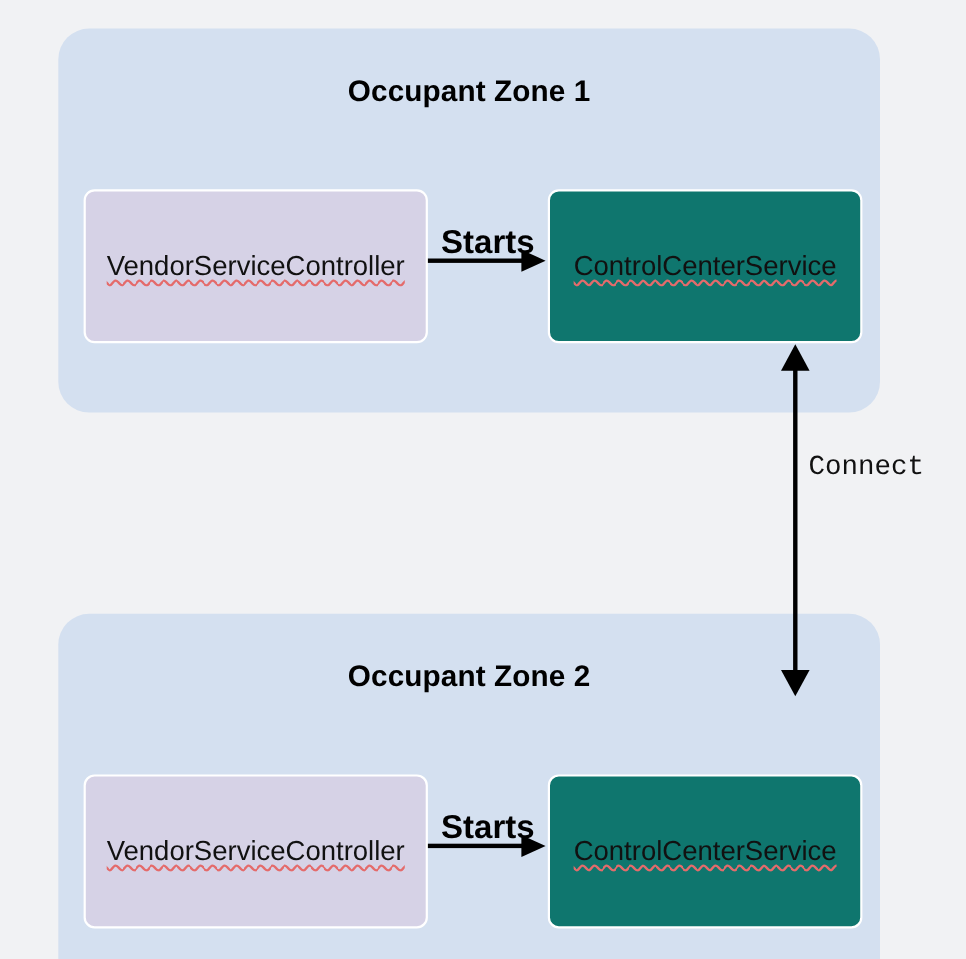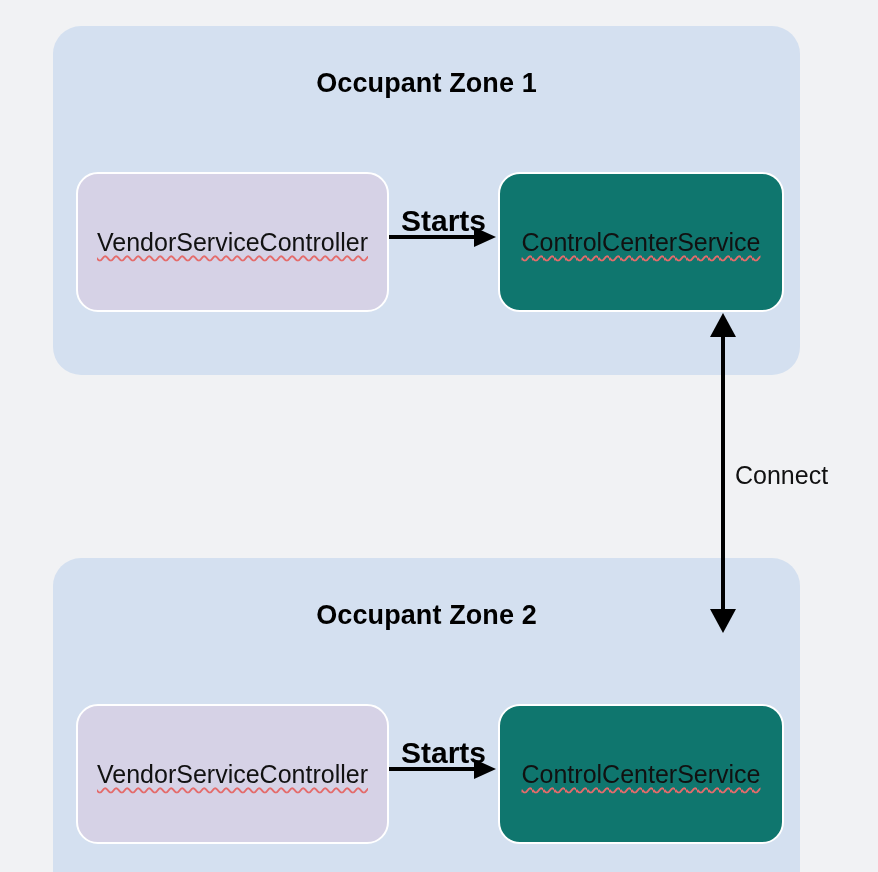--- a/index.html
+++ b/index.html
@@ -43,21 +43,21 @@
     font-weight: bold;
     color: #000000;
     letter-spacing: 0.1px;
   }
 
   
   .node {
     position: absolute;
     box-sizing: border-box;
     border: 2px solid #ffffff;
-    border-radius: 22px;
+    border-radius: 10px;
     display: flex;
     align-items: center;
     justify-content: center;
   }
   .node-label {
     font-size: 25px;
     color: #111111;
     white-space: nowrap;
     text-decoration: underline;
     text-decoration-style: wavy;
@@ -148,25 +148,26 @@
     bottom: 0;
     width: 0;
     height: 0;
     border-left: 13px solid transparent;
     border-right: 13px solid transparent;
     border-top: 24px solid #000000;
   }
   .v-arrow-label {
     position: absolute;
     left: 735px;
-    top: 461px;
+    top: 410px;
     font-size: 25px;
     font-weight: normal;
     color: #111111;
     white-space: nowrap;
+    font-family: Liberation Mono, monospace;
   }
 </style>
 </head>
 <body>
 
 <div class="canvas">
 
   <div class="zone zone-1">
 
     <div class="zone-title">Occupant Zone 1</div>

